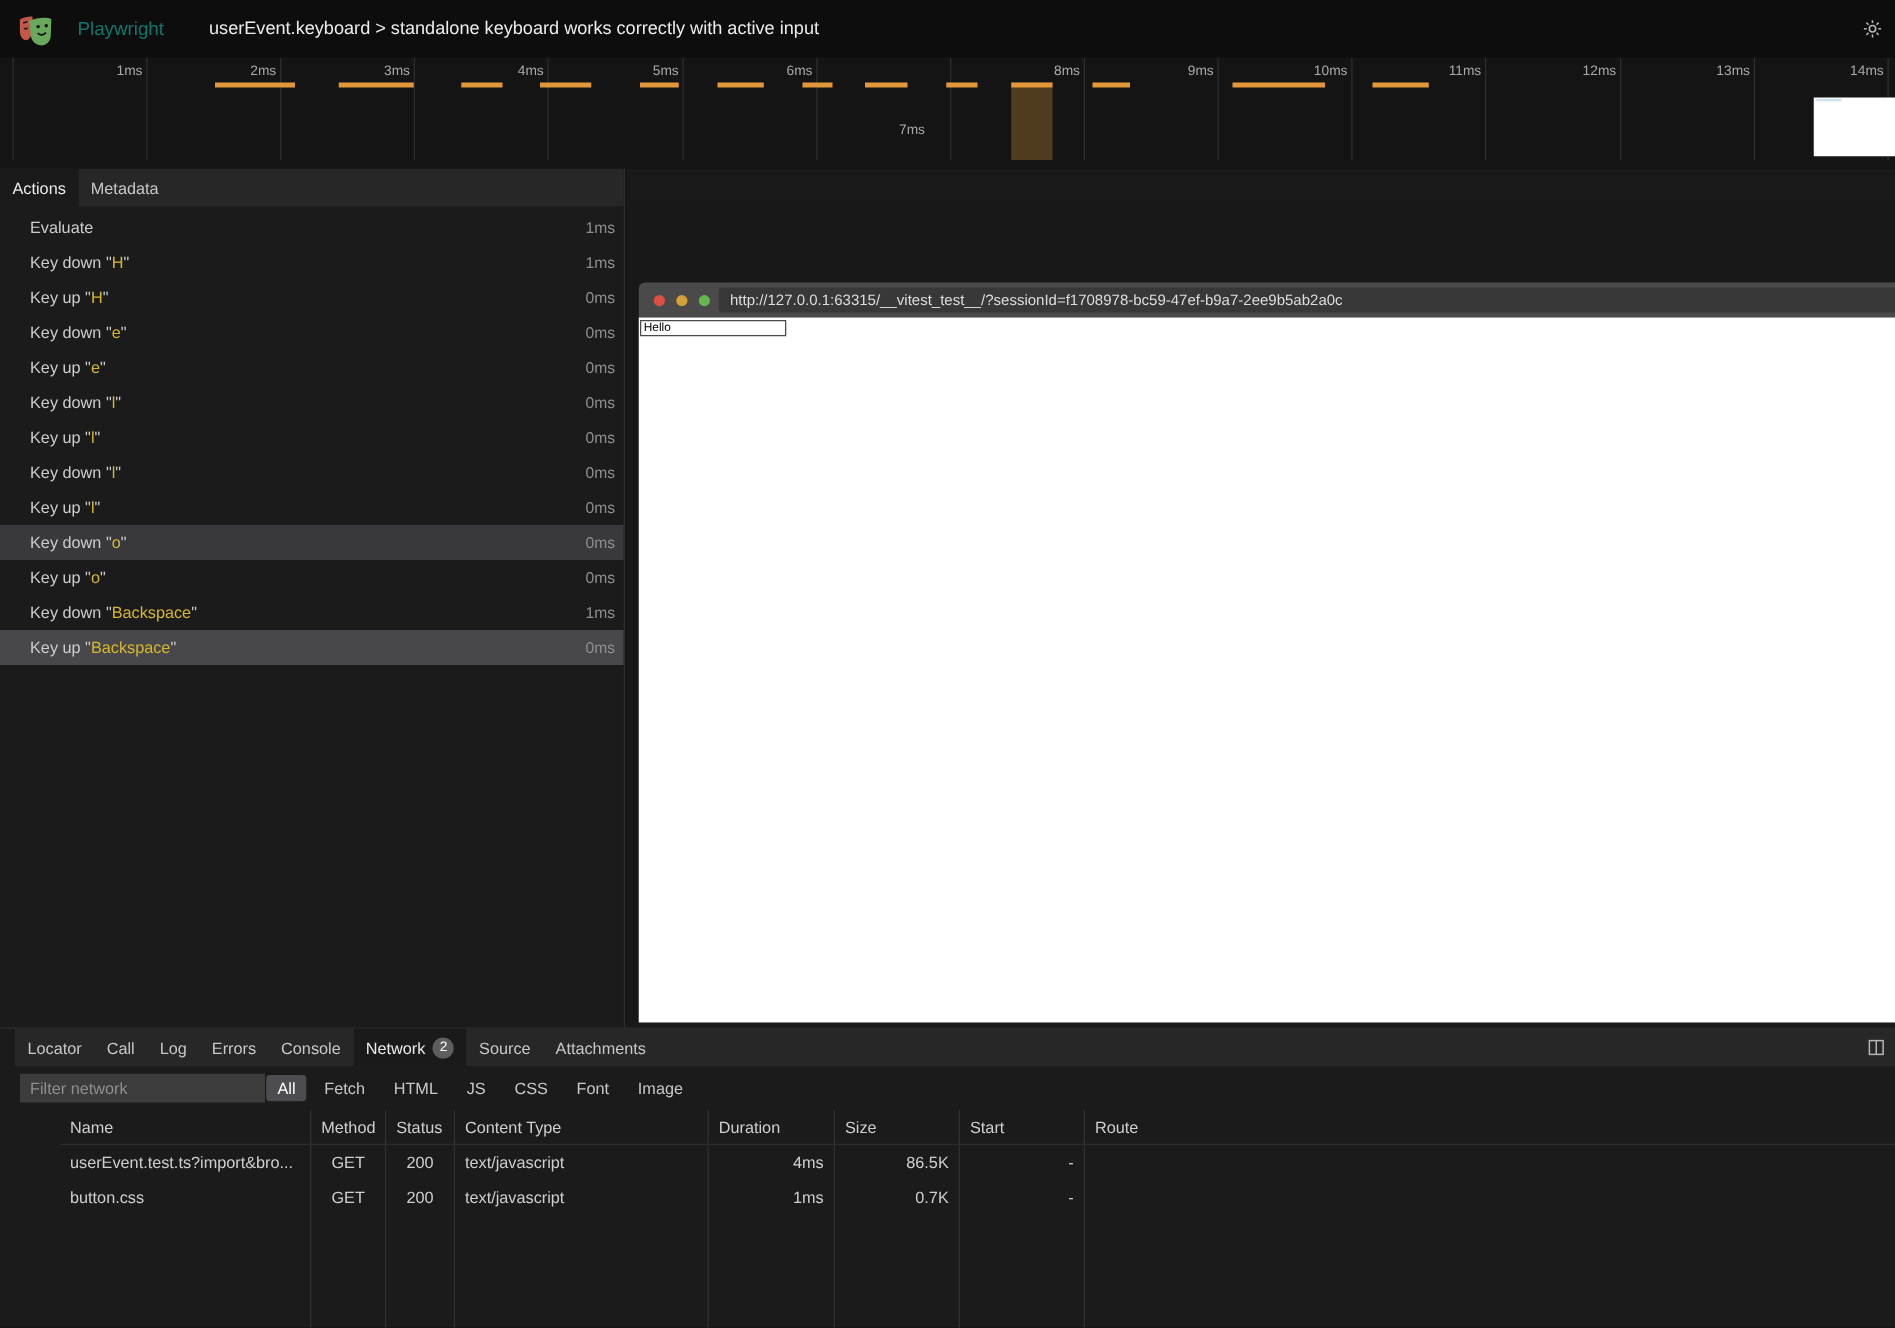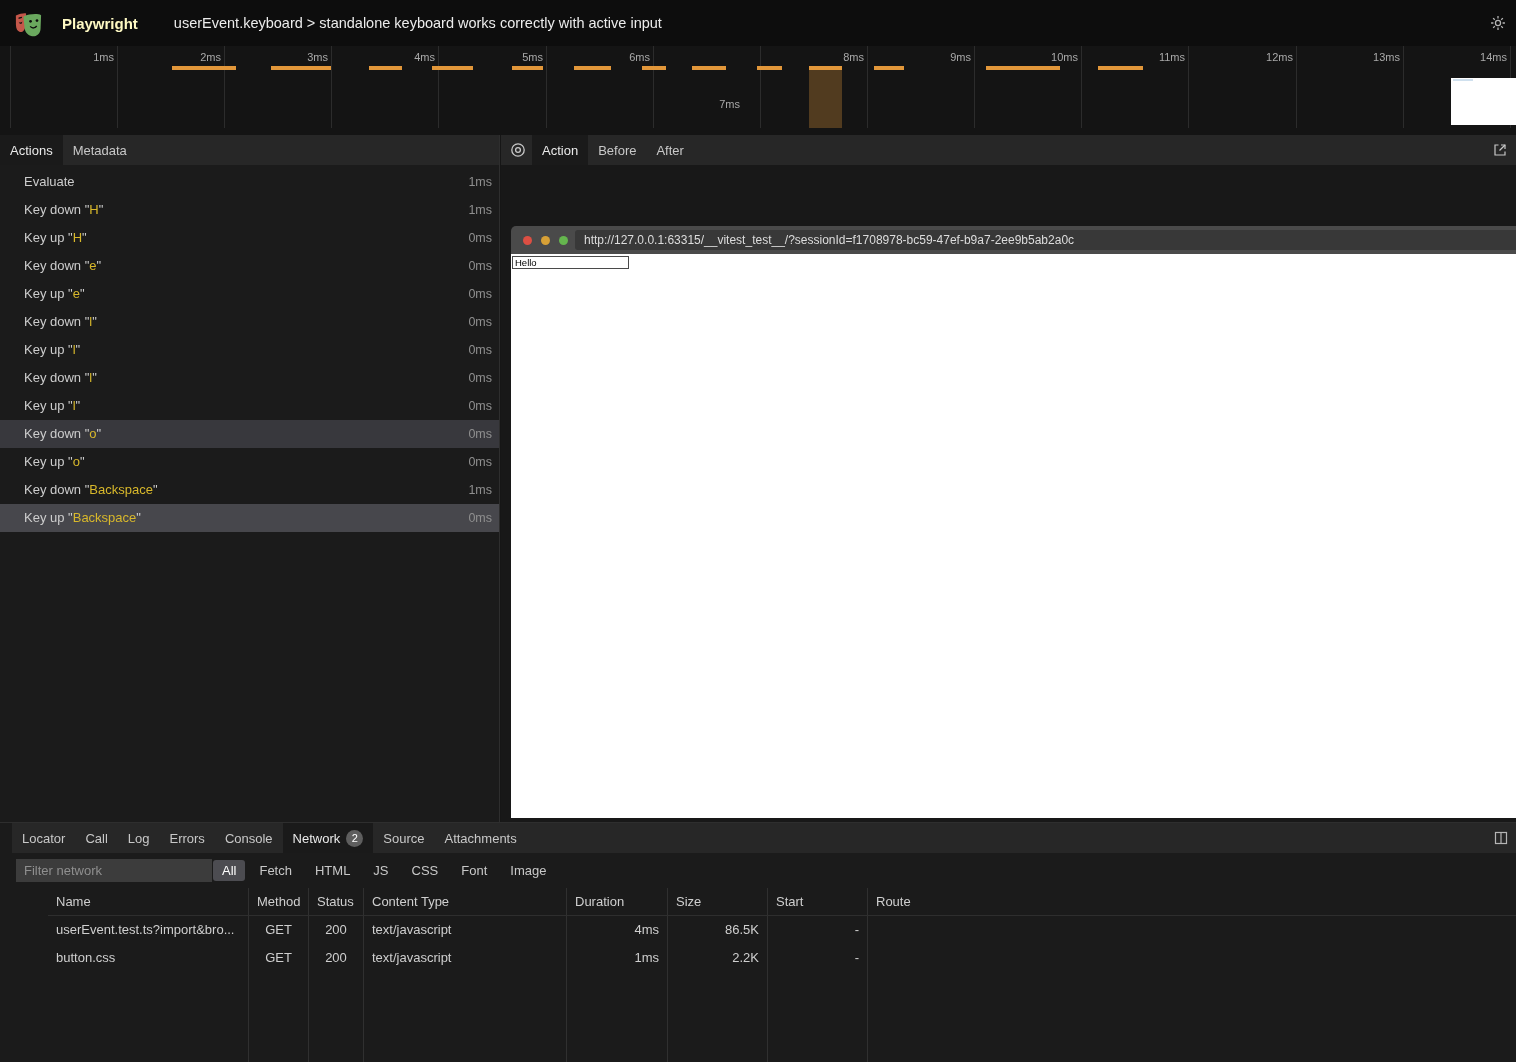--- a/index.html
+++ b/index.html
@@ -7,21 +7,21 @@
   body {
     position:relative; background:#161616; overflow:hidden;
     font-family:"Liberation Sans","DejaVu Sans",sans-serif;
     -webkit-font-smoothing:antialiased;
   }
 
   
   .header { position:absolute; top:0; left:0; right:0; height:46px; background:#0d0d0d;
             display:flex; align-items:center; z-index:5; }
   .logo { width:33px; height:30px; margin-left:13px; }
-  .app-name { color:#fef9c3; font-weight:bold; font-size:15px; margin-left:16px; }
+  .app-name { color:#0f766e; font-weight:normal; font-size:15px; margin-left:16px; }
   .test-title { color:#ececec; font-size:14.5px; margin-left:36px; white-space:nowrap; }
   .gear { position:absolute; right:9px; top:14px; width:18px; height:18px; cursor:pointer; }
 
   
   .timeline { position:absolute; top:46px; left:0; right:0; height:89px; background:#141414; cursor:pointer; }
   .tl-track { position:absolute; top:0; left:0; right:0; height:82px; overflow:hidden; }
   .tl-grid { position:absolute; top:0; bottom:0; width:1px; background:#2c2c2c; }
   .tl-label { position:absolute; top:5px; width:60px; text-align:right; font-size:11px; color:#a9a9a9; }
   .tl-bar { position:absolute; top:20px; height:4px; background:#e2973a; }
   .tl-selected { position:absolute; top:20px; bottom:0; background:rgba(226,151,58,0.30); }
@@ -221,34 +221,20 @@
         <span class="dur">1ms</span>
       </div>
       <div class="action-row selected">
         <span>Key up </span><span>"</span><span class="kv">Backspace</span><span>"</span>
         <span class="dur">0ms</span>
       </div>
     </div>
   </div>
 
   <div class="right-panel">
-    <div class="tabbar">
-      <svg class="pick-icon" viewBox="0 0 16 16" fill="none" stroke="#c8c8c8" stroke-width="1.3">
-        <circle cx="8" cy="8" r="6.2"></circle>
-          <circle cx="8" cy="8" r="2.4"></circle>
-      </svg>
-      <div class="tab selected">Action</div>
-      <div class="tab">Before</div>
-      <div class="tab">After</div>
-      <svg class="popout" viewBox="0 0 16 16" fill="none" stroke="#c8c8c8" stroke-width="1.2">
-        <path d="M6.5 3H3v10h10V9.5"></path>
-          <path d="M9 3h4v4"></path>
-          <path d="M13 3L7.5 8.5"></path>
-      </svg>
-    </div>
     <div class="snap-area">
       <div class="browser">
         <div class="chrome">
           <div class="dots">
             <div class="dot red"></div>
             <div class="dot yellow"></div>
             <div class="dot green"></div>
           </div>
           <div class="addressbar">http://127.0.0.1:63315/__vitest_test__/?sessionId=f1708978-bc59-47ef-b9a7-2ee9b5ab2a0c</div>
           <div class="burger">
@@ -315,21 +301,21 @@
     <div class="net-row r">4ms</div>
     <div class="net-row r">86.5K</div>
     <div class="net-row r">-</div>
     <div class="net-row last"></div>
 
     <div class="net-row">button.css</div>
     <div class="net-row c">GET</div>
     <div class="net-row c">200</div>
     <div class="net-row">text/javascript</div>
     <div class="net-row r">1ms</div>
-    <div class="net-row r">2.2K</div>
+    <div class="net-row r">0.7K</div>
     <div class="net-row r">-</div>
     <div class="net-row last"></div>
 
     <div class="fill"></div>
     <div class="fill"></div>
     <div class="fill"></div>
     <div class="fill"></div>
     <div class="fill"></div>
     <div class="fill"></div>
     <div class="fill"></div>

